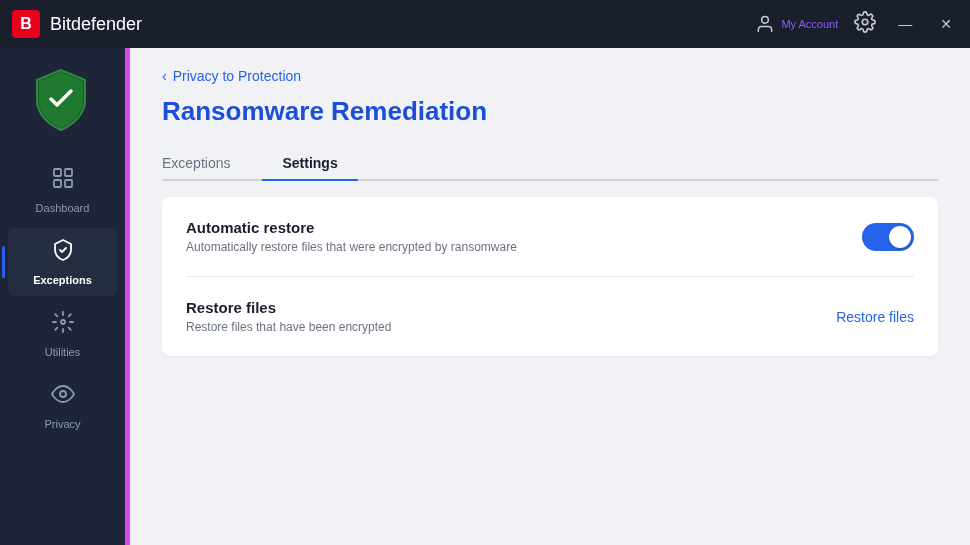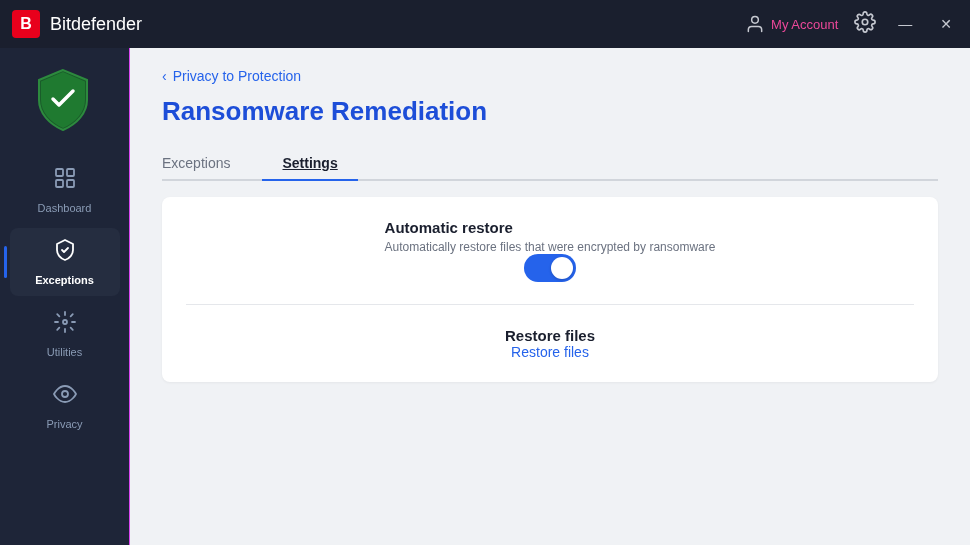--- a/index.html
+++ b/index.html
@@ -47,22 +47,22 @@
     }
     .title-bar-right {
       display: flex;
       align-items: center;
       gap: 16px;
     }
     .title-bar-account {
       display: flex;
       align-items: center;
       gap: 6px;
-      color: #ec4899;
-      font-size: 13px;
+      color: #8b5cf6;
+      font-size: 11px;
       cursor: pointer;
     }
     .window-controls {
       display: flex;
       gap: 16px;
       color: #c5c8d0;
       font-size: 14px;
     }
     .window-btn {
       cursor: pointer;
@@ -79,21 +79,21 @@
     
     .sidebar {
       width: 130px;
       background: #1e2538;
       display: flex;
       flex-direction: column;
       align-items: center;
       padding: 20px 0;
       gap: 4px;
       flex-shrink: 0;
-      border-right: 1px solid #d946ef;
+      border-right: 5px solid #d946ef;
     }
 
     .sidebar-shield {
       width: 60px;
       height: 60px;
       margin-bottom: 24px;
       position: relative;
     }
 
     .nav-item {
@@ -191,30 +191,28 @@
       cursor: pointer;
       border-bottom: 2px solid transparent;
       margin-bottom: -2px;
       font-weight: 500;
     }
     .tab:first-child { padding-left: 0; }
     .tab.active {
       color: #1a1f2e;
       border-bottom: 2px solid #2563eb;
       font-weight: 600;
-      text-decoration: underline;
     }
 
     .setting-row {
       display: flex;
       align-items: center;
       justify-content: space-between;
       padding: 22px 0;
       border-bottom: 1px solid #e5e7eb;
-      flex-direction: column;
     }
     .setting-row:last-child {
       border-bottom: none;
     }
 
     .setting-info {
       display: flex;
       flex-direction: column;
       gap: 4px;
     }
@@ -397,20 +395,21 @@
             <input type="checkbox" checked="" style="">
             <div class="toggle-track">
               <div class="toggle-thumb"></div>
             </div>
           </label>
         </div>
 
         <div class="setting-row">
           <div class="setting-info">
             <span class="setting-title">Restore files</span>
+            <span class="setting-desc">Restore files that have been encrypted</span>
           </div>
           <a class="restore-link">Restore files</a>
         </div>
 
       </div>
     </div>
   </div>
 
 </div>
 

